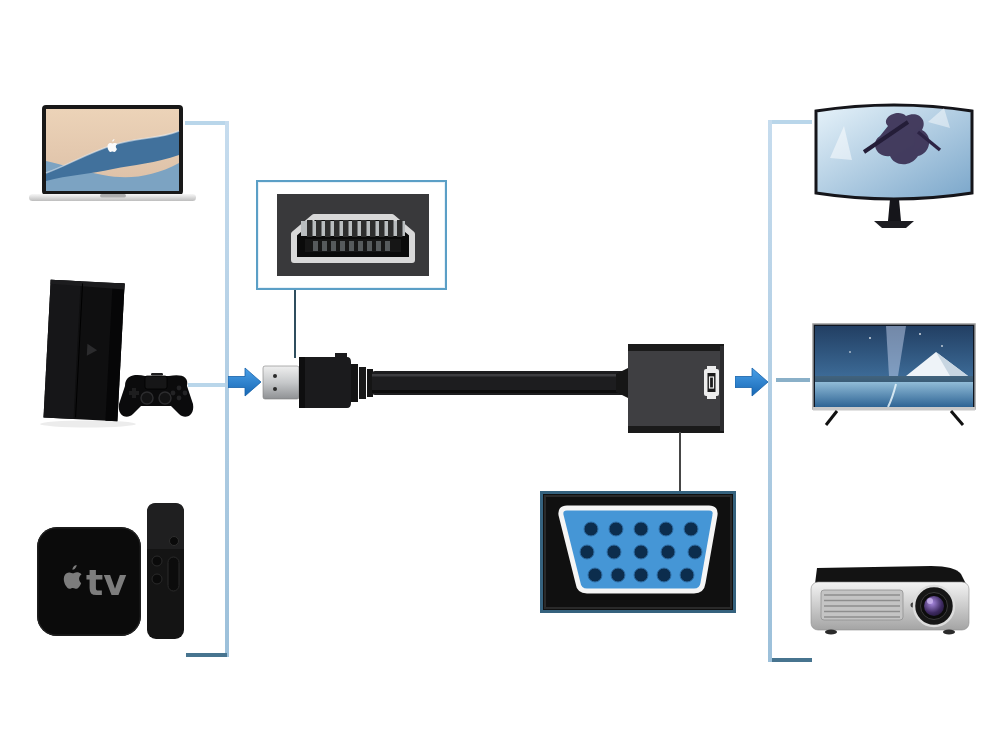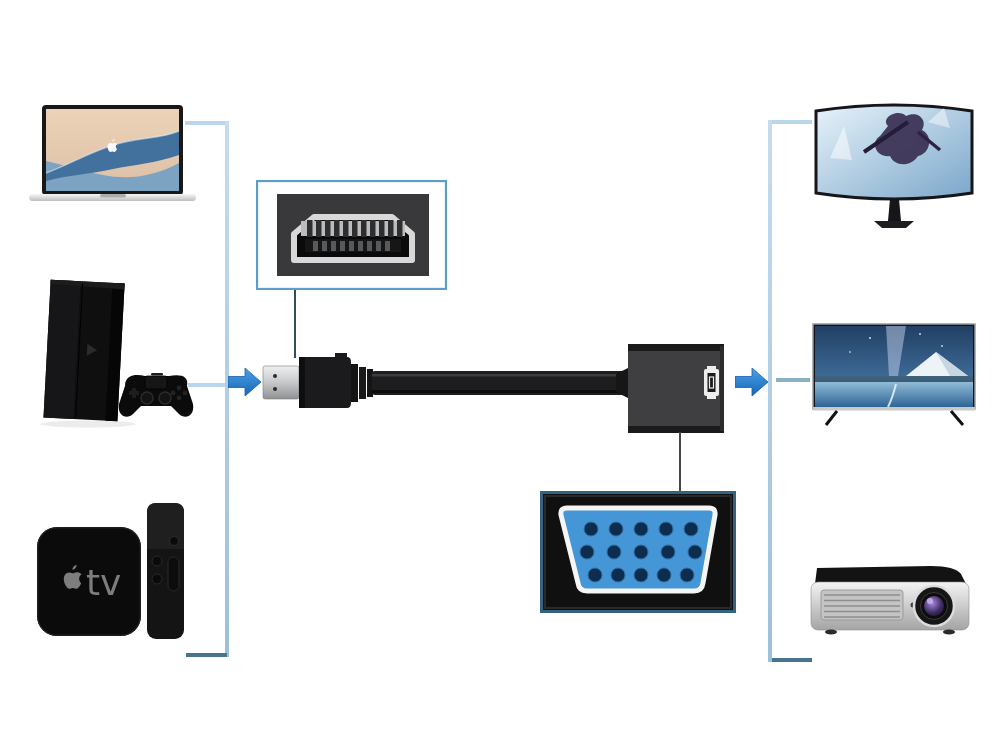--- a/index.html
+++ b/index.html
@@ -1,16 +1,16 @@
 <!DOCTYPE html>
 <html><head>
 <meta charset="utf-8">
 <style>
   html,body{margin:0;padding:0;background:#ffffff;font-family:"DejaVu Sans",sans-serif;}
-  .canvas{position:relative;width:1000px;height:750px;background:#ffffff;overflow:hidden;}
+  .canvas{position:relative;width:1000px;height:750px;background:#ffffff;overflow:hidden;font-weight:bold;}
   .abs{position:absolute;}
   
   .cline{position:absolute;background:#b9d6ea;}
   .cline.dark{background:#47748f;}
   .cline.mid{background:#8ab0c8;}
   .dropline{position:absolute;background:#2f4e5e;}
   
   .hdmi-box{position:absolute;left:256px;top:180px;width:191px;height:110px;background:#ffffff;border:2px solid #5b9fc6;box-sizing:border-box;box-shadow:0 0 0 1px #e8f1f8 inset;}
   .hdmi-inner{position:absolute;left:19px;top:12px;width:152px;height:82px;background:#39393b;}
   .vga-box{position:absolute;left:540px;top:491px;width:196px;height:122px;background:#0d0d0d;border:3px solid #35627e;box-sizing:border-box;}

